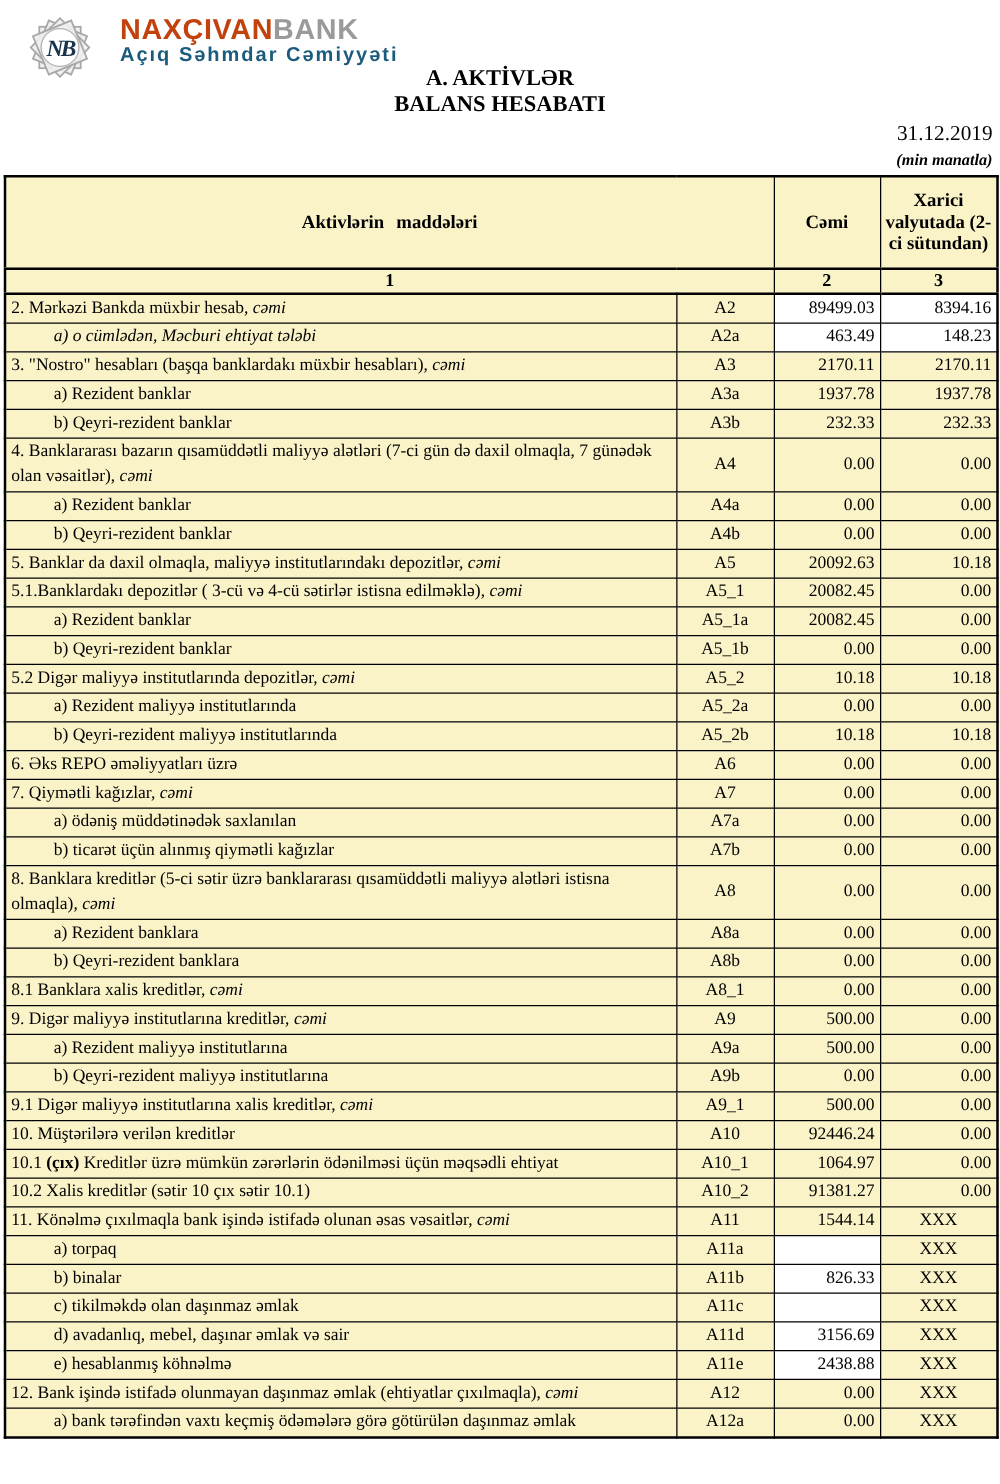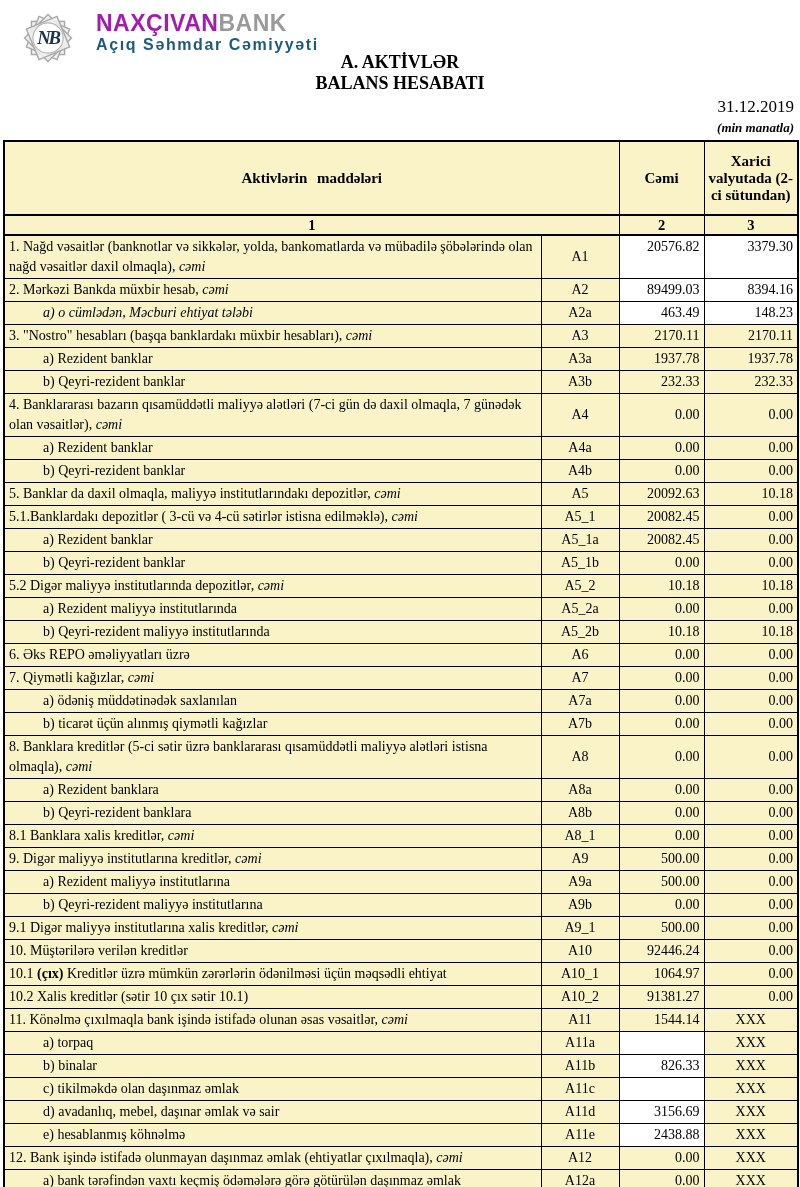--- a/index.html
+++ b/index.html
@@ -8,21 +8,21 @@
     width:800px; height:1187px; background:#ffffff; color:#000;
     font-family:"Liberation Serif", serif;
   }
   .page { position:relative; width:800px; height:1187px; overflow:hidden; }
 
   
   .brand { position:absolute; top:2px; left:12px; display:flex; align-items:flex-start; }
   .seal { width:72px; height:72px; flex:0 0 auto; }
   .brand-text { margin-left:12px; padding-top:9px; font-family:"Liberation Sans", sans-serif; }
   .brand-name { font-weight:bold; font-size:23px; letter-spacing:0.5px; line-height:24px; white-space:nowrap; }
-  .brand-name .primary { color:#a21caf;text-align:right; }
+  .brand-name .primary { color:#c2410c;text-align:right; }
   .brand-name .secondary { color:#9a9a9a; }
   .brand-sub { text-align:center; font-weight:bold; font-size:16px; letter-spacing:1.6px; color:#1b5b7e; margin-top:1px; }
 
   
   .doc-title { position:absolute; top:52px; left:0; width:800px; text-align:center;
                font-weight:bold; font-size:18px; line-height:21px; }
   .date-block { position:absolute; top:97px; right:6px; text-align:right; }
   .date-line { font-size:17px; line-height:20px; }
   .unit-line { font-size:13px; font-style:italic; font-weight:bold; line-height:16px; margin-top:3px; }
 
@@ -96,26 +96,20 @@
         <th class="h-foreign">Xarici valyutada (2-ci sütundan)</th>
       </tr>
       <tr class="index-row">
         <td colspan="2">1</td>
         <td>2</td>
         <td>3</td>
       </tr>
     </thead>
     <tbody>
         <tr>
-          <td class="lbl"><span>1. Nağd vəsaitlər (banknotlar və sikkələr, yolda, bankomatlarda və mübadilə şöbələrində olan nağd vəsaitlər daxil olmaqla), </span><span class="it">cəmi</span></td>
-          <td class="code">A1</td>
-          <td class="num wht vtop">20576.82</td>
-          <td class="num wht vtop">3379.30</td>
-        </tr>
-        <tr>
           <td class="lbl"><span>2. Mərkəzi Bankda müxbir hesab, </span><span class="it">cəmi</span></td>
           <td class="code">A2</td>
           <td class="num wht">89499.03</td>
           <td class="num wht">8394.16</td>
         </tr>
         <tr>
           <td class="lbl ind"><span class="it">a) o cümlədən, Məcburi ehtiyat tələbi</span></td>
           <td class="code">A2a</td>
           <td class="num wht">463.49</td>
           <td class="num wht">148.23</td>

